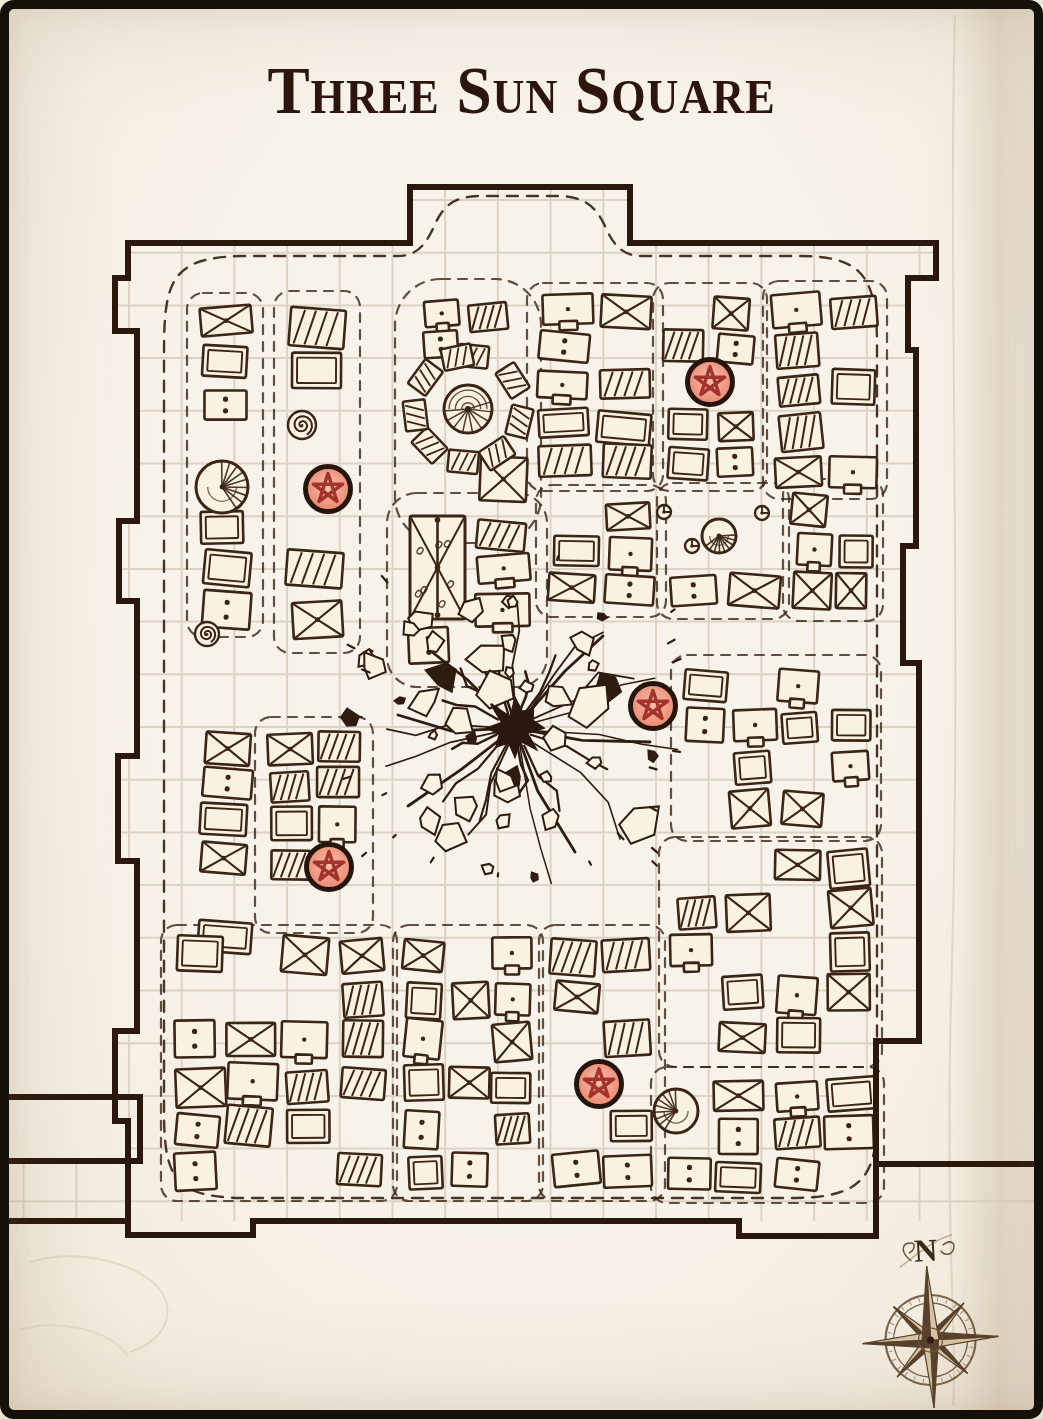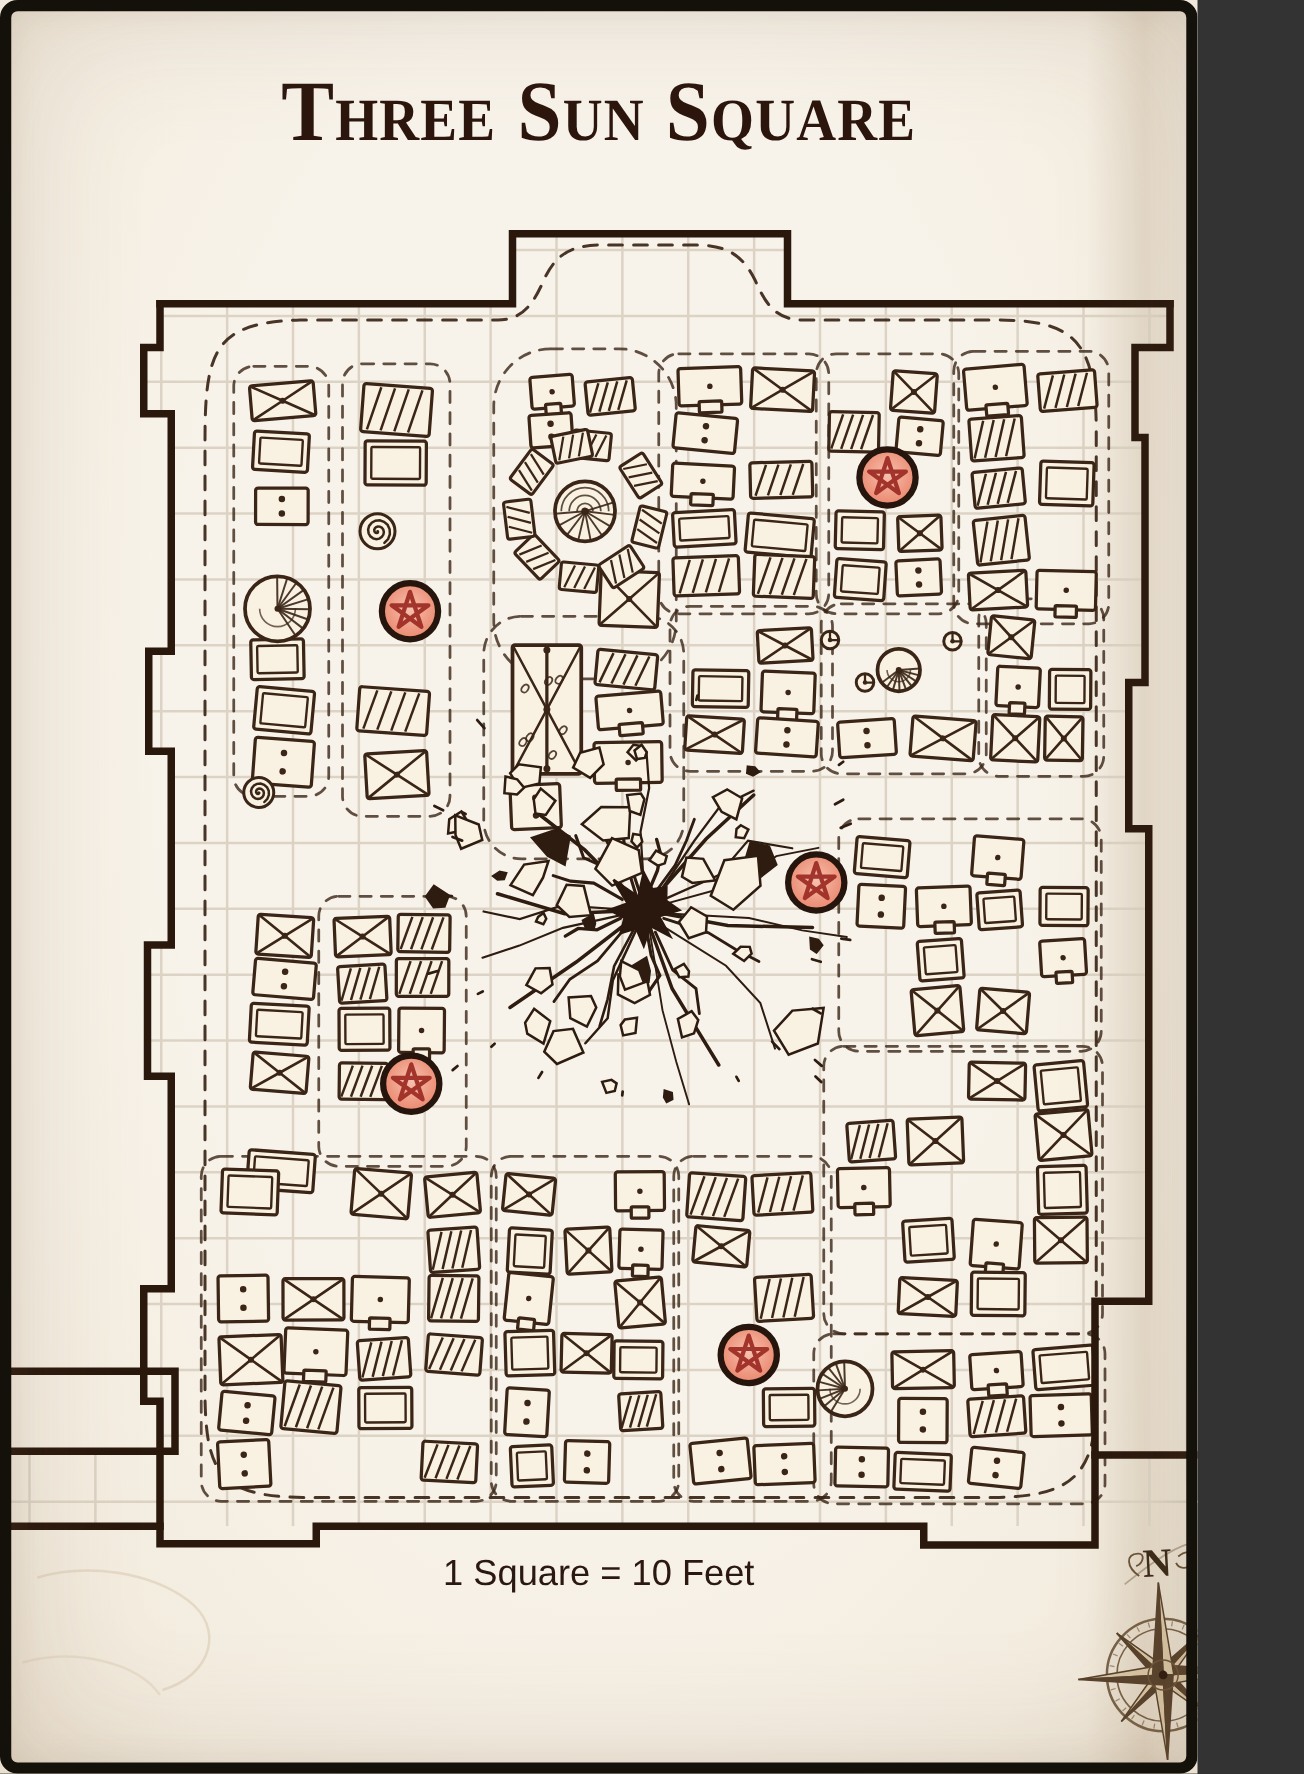--- a/index.html
+++ b/index.html
@@ -1,16 +1,16 @@
 <!DOCTYPE html>
 <html><head>
 <meta charset="utf-8">
 <style>
   html,body{margin:0;padding:0;background:#333;}
-  .page{position:relative;width:958px;height:1419px;overflow:hidden;
+  .page{position:relative;width:1043px;height:1419px;overflow:hidden;
         background:radial-gradient(ellipse at 50% 42%, #f8f3ea 50%, #f3ecdf 82%, #eae0cf 100%);
         font-family:"Liberation Sans",sans-serif;}
   .frame{position:absolute;inset:0;border:9px solid #14100a;border-radius:14px;z-index:60;pointer-events:none;}
   .vignette{position:absolute;inset:9px;z-index:55;pointer-events:none;
         box-shadow:inset 0 0 110px rgba(122,96,66,.16), inset 0 0 26px rgba(122,96,66,.10);}
   .right-band{position:absolute;top:9px;bottom:9px;right:9px;width:80px;z-index:3;pointer-events:none;
         background:linear-gradient(90deg, rgba(201,183,158,0) 0%, rgba(197,179,152,.32) 58%, rgba(228,217,199,.10) 100%);}
   h1.title{position:absolute;top:54px;left:0;right:0;margin:0;text-align:center;z-index:10;
         font-family:"Liberation Serif",serif;font-weight:700;font-size:66px;line-height:1.1;
         font-variant:small-caps;letter-spacing:1px;color:#2c160d;transform:scale(.96,1.04);}
@@ -1061,21 +1061,20 @@
       </g>
       <g>
         <circle cx="329" cy="867" r="22.5" fill="url(#markerGrad)" stroke="#26150c" stroke-width="5"></circle>
         <path d="M329.0,851.5 L338.1,879.5 L314.3,862.2 L343.7,862.2 L319.9,879.5 Z" fill="none" stroke="#9d2d26" stroke-width="3.4" stroke-linejoin="round" opacity="0.95"></path>
       </g>
       <g>
         <circle cx="599" cy="1084" r="22.5" fill="url(#markerGrad)" stroke="#26150c" stroke-width="5"></circle>
         <path d="M599.0,1068.5 L608.1,1096.5 L584.3,1079.2 L613.7,1079.2 L589.9,1096.5 Z" fill="none" stroke="#9d2d26" stroke-width="3.4" stroke-linejoin="round" opacity="0.95"></path>
       </g>
     </svg>
-  <div class="scale">1 Square = 10 Feet</div>
   <svg id="compass" viewBox="0 0 150 185">
       <g transform="rotate(-3 75 100)">
         <path d="M48,36 C62,26 84,10 102,6" stroke="#8a7458" stroke-width="1.3" fill="none" opacity="0.55"></path>
         <circle cx="75" cy="110" r="45" fill="none" stroke="#6b5439" stroke-width="2" opacity="0.9"></circle>
         <circle cx="75" cy="110" r="37" fill="none" stroke="#6b5439" stroke-width="1.3" opacity="0.9"></circle>
         <line x1="114.5" y1="110" x2="118.5" y2="110" stroke="#6b5439" stroke-width="1" opacity="0.6"></line>
         <line x1="113.50971070075667" y1="118.78932202982845" x2="117.4094282400738" y2="119.6793799568997" stroke="#6b5439" stroke-width="1" opacity="0.6"></line>
         <line x1="110.58849712688468" y1="127.13793663921423" x2="114.19239557011349" y2="128.8734238938182" stroke="#6b5439" stroke-width="1" opacity="0.6"></line>
         <line x1="105.88283252106807" y1="134.62723401999625" x2="109.0102079662395" y2="137.12113113594523" stroke="#6b5439" stroke-width="1" opacity="0.6"></line>
         <line x1="99.62866469621663" y1="140.88169158710923" x2="102.12270669077022" y2="144.0089514946646" stroke="#6b5439" stroke-width="1" opacity="0.6"></line>

